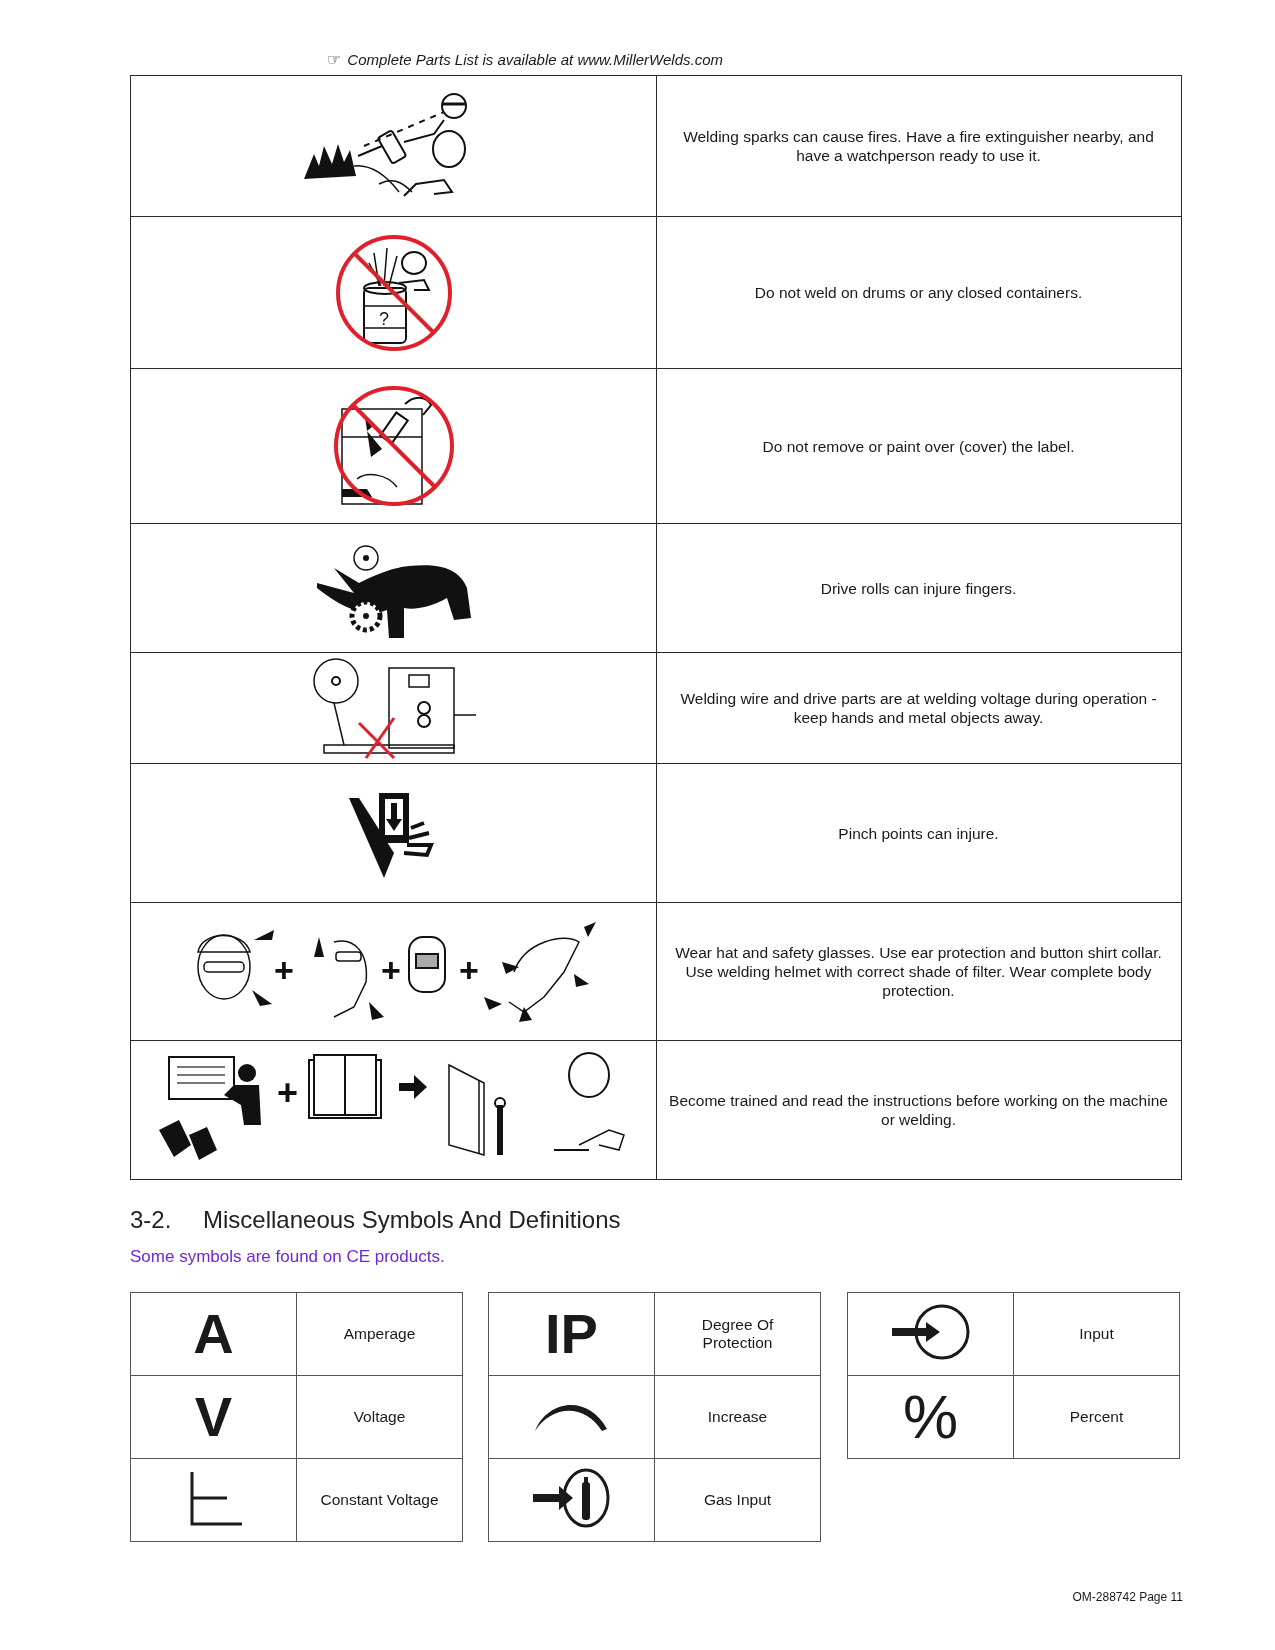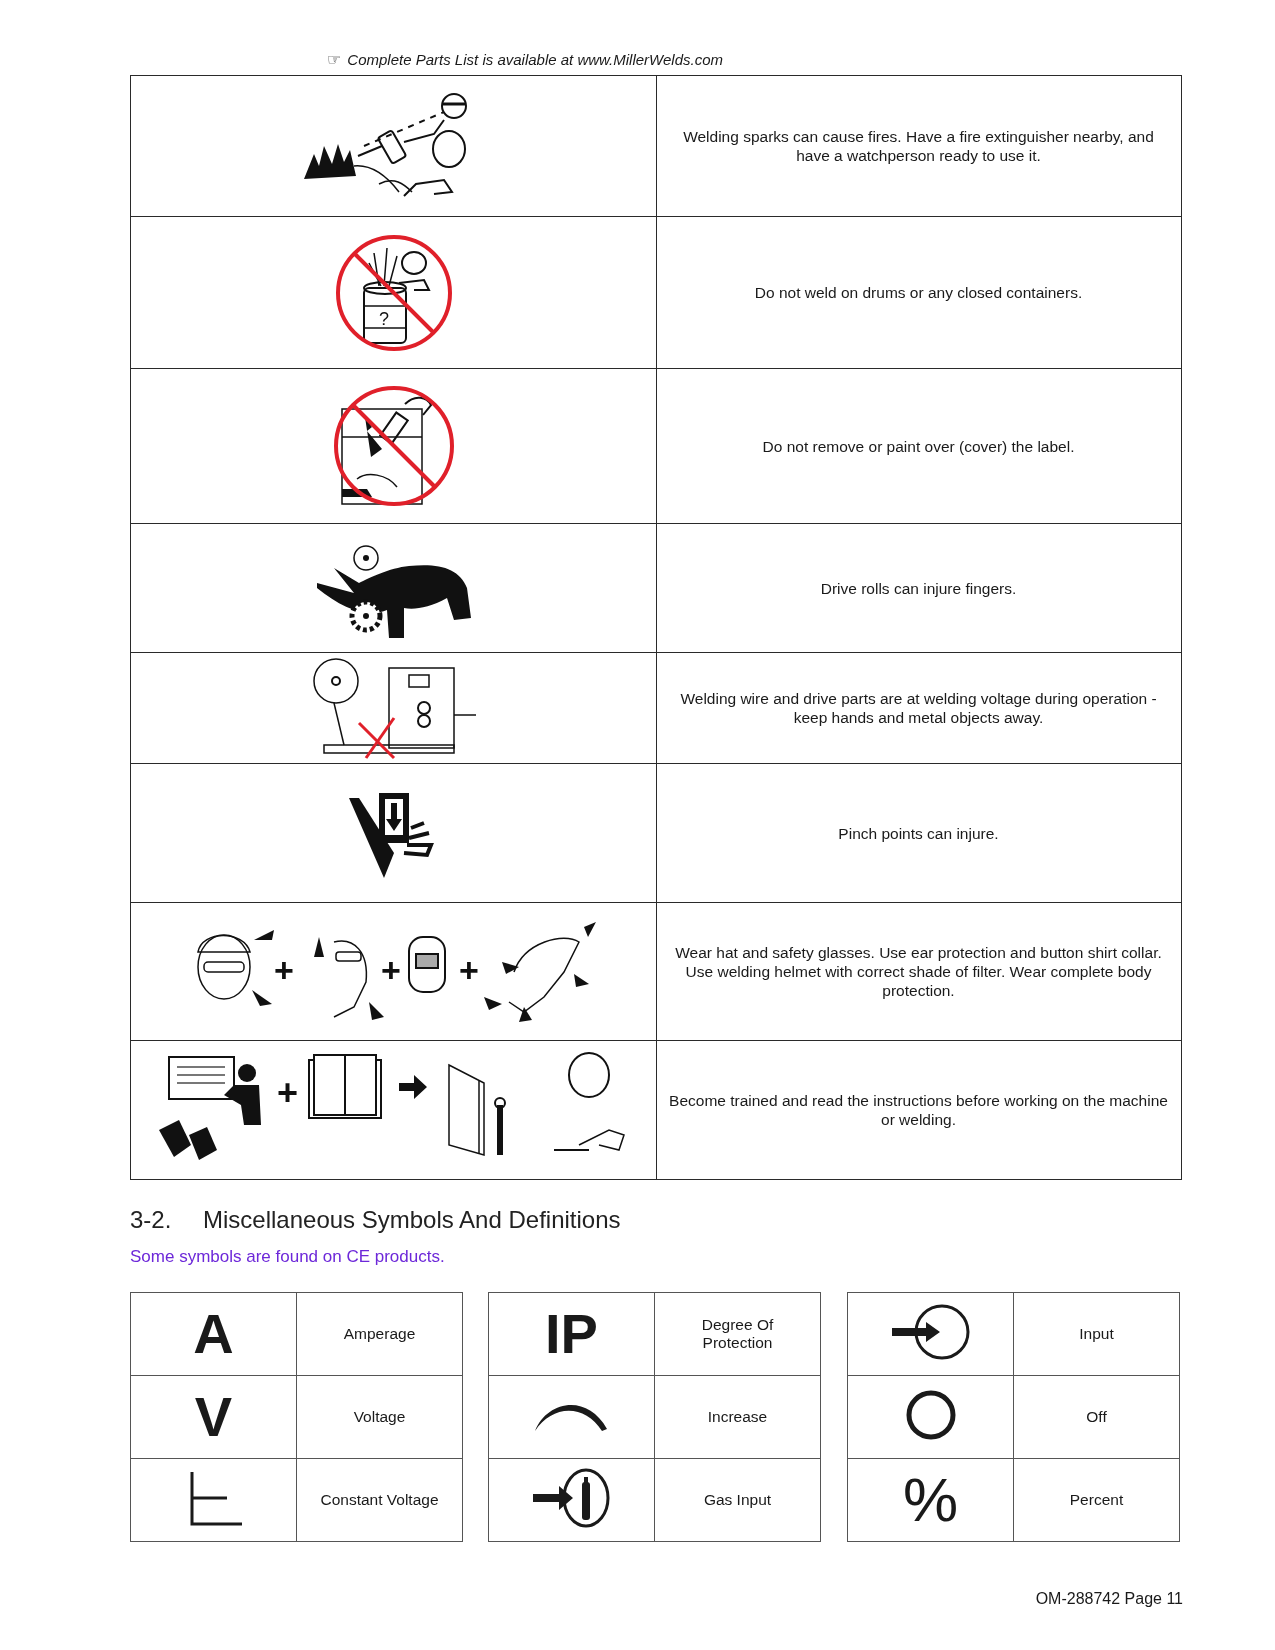--- a/index.html
+++ b/index.html
@@ -21,21 +21,21 @@
   .section-heading .num { display: inline-block; width: 73px; }
   .section-sub { position: absolute; left: 130px; top: 1247px; font-size: 17px; color: #6d28d9; }
 
   .sym-table { position: absolute; top: 1292px; border-collapse: collapse; table-layout: fixed; }
   .sym-table td { border: 1.5px solid #555; height: 82px; text-align: center; vertical-align: middle; padding: 0; }
   .sym-table td.s { width: 165px; }
   .sym-table td.d { width: 165px; font-size: 15.5px; line-height: 18px; color: #1a1a1a; }
   .sym-table .glyph { font-weight: bold; font-size: 56px; line-height: 56px; color: #1a1a1a; font-family: "Liberation Sans", sans-serif; }
   .sym-table .glyph.pct { font-weight: normal; font-size: 62px; }
 
-  .footer { position: absolute; right: 92px; top: 1590px; font-size: 16px; color: #1a1a1a; text-align: right; }
+  .footer { position: absolute; right: 92px; top: 1590px; font-size: 12px; color: #1a1a1a; text-align: right; }
 </style>
 </head>
 <body>
 
 <div class="header-note">
   <span class="hand">☞</span><span>Complete Parts List is available at www.MillerWelds.com</span>
 </div>
 
 <table class="safety-table">
 
@@ -254,27 +254,19 @@
       <tr>
     <td class="s">
       <svg width="82" height="60" viewBox="0 0 82 60">
         <circle cx="52" cy="30" r="26" fill="none" stroke="#1a1a1a" stroke-width="3"></circle>
         <path d="M2 26 L36 26 L36 20 L50 30 L36 40 L36 34 L2 34 Z" fill="#1a1a1a"></path>
       </svg>
     </td>
     <td class="d">Input</td>
   </tr>
   <tr>
-    <td class="s">
-      <svg width="54" height="54" viewBox="0 0 54 54">
-            <circle cx="27" cy="27" r="22" fill="none" stroke="#1a1a1a" stroke-width="5"></circle>
-          </svg>
-    </td>
-    <td class="d">Off</td>
-  </tr>
-  <tr>
     <td class="s"><span class="glyph pct">%</span></td>
     <td class="d">Percent</td>
   </tr>
 </tbody>
   </table>
 
 <div class="footer">OM-288742 Page 11</div>
 
 </body></html>

